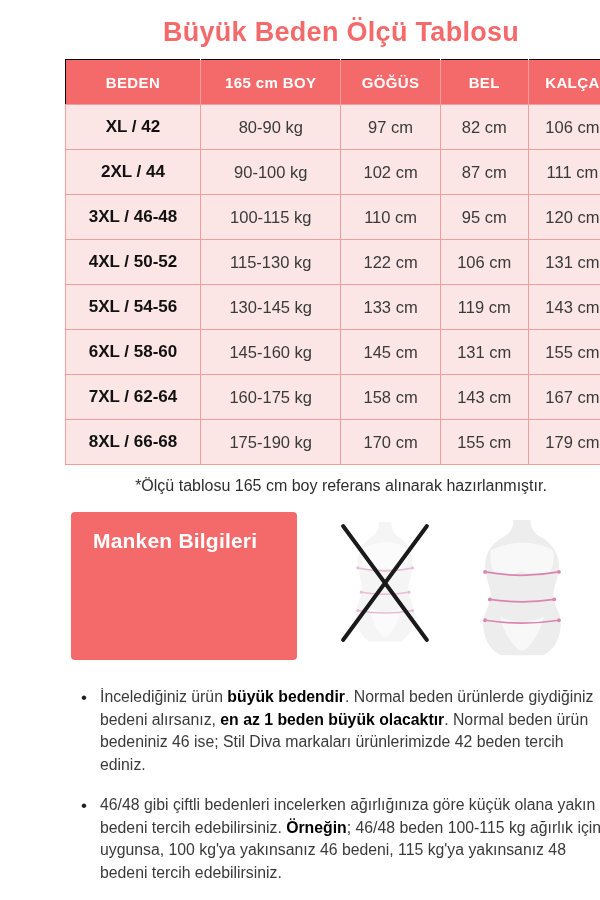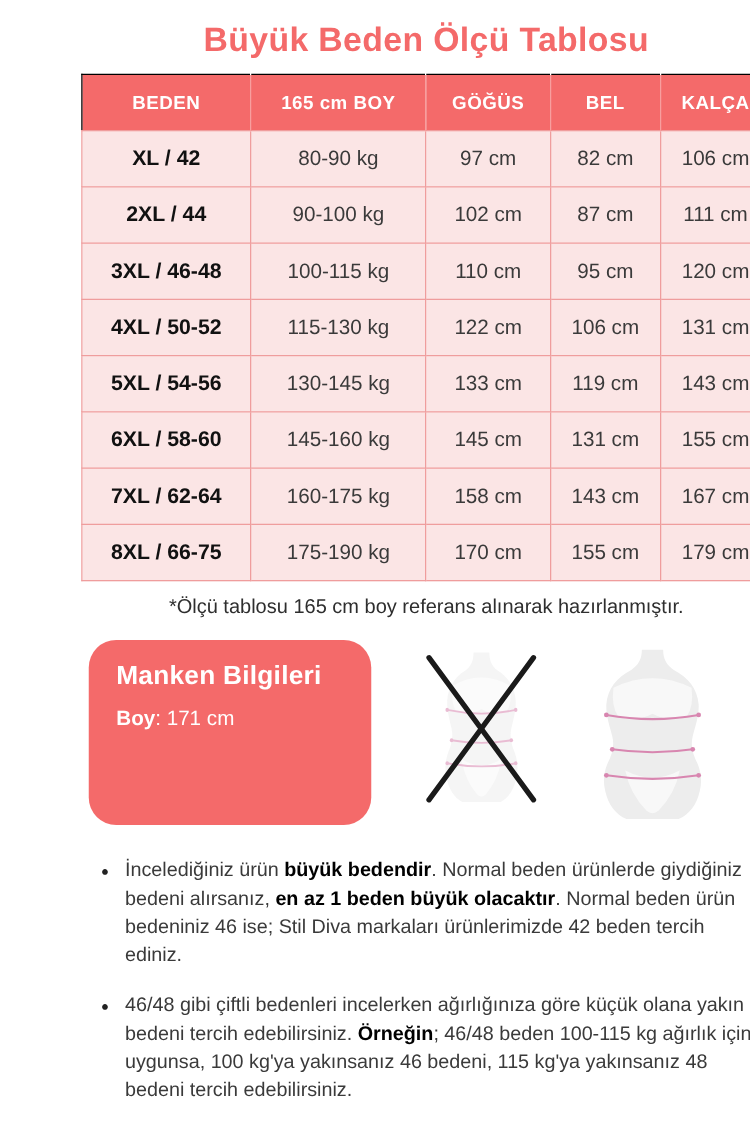--- a/index.html
+++ b/index.html
@@ -34,21 +34,21 @@
     font-size:16.5px; color:#3a3a3a; border:1px solid #ef9d9d;
   }
   .size-table td.col-size { font-weight:700; color:#111; font-size:17px; }
   
   .footnote {
     margin-top:12px; text-align:center; font-size:16px; color:#2e2e2e;
   }
   
   .info-row { display:flex; align-items:flex-start; margin:17px 24px 0 30px; }
   .model-box {
-    width:226px; min-height:148px; background:#f46a6a; border-radius:22px;
+    width:226px; min-height:148px; background:#f46a6a; border-radius:4px;
     padding:17px 20px 15px 22px; color:#ffffff; flex:0 0 auto;
   }
   .model-box h2 { font-size:21px; font-weight:700; margin-bottom:10px; letter-spacing:.2px; }
   .model-box p { font-size:16.5px; line-height:1.55; }
   .model-box p b { font-weight:700; }
   .figures {
     flex:1; display:flex; justify-content:center; align-items:flex-start;
     gap:38px; padding-top:4px;
   }
   .fig-slim svg { width:92px; height:134px; display:block; }
@@ -134,36 +134,35 @@
             <td>155 cm</td>
           </tr>
           <tr>
             <td class="col-size">7XL / 62-64</td>
             <td>160-175 kg</td>
             <td>158 cm</td>
             <td>143 cm</td>
             <td>167 cm</td>
           </tr>
           <tr>
-            <td class="col-size">8XL / 66-75</td>
+            <td class="col-size">8XL / 66-68</td>
             <td>175-190 kg</td>
             <td>170 cm</td>
             <td>155 cm</td>
             <td>179 cm</td>
           </tr>
         </tbody>
     </table>
   </div>
 
   <p class="footnote">*Ölçü tablosu 165 cm boy referans alınarak hazırlanmıştır.</p>
 
   <div class="info-row">
     <div class="model-box">
       <h2>Manken Bilgileri</h2>
-      <p><b>Boy</b><span>: 171 cm</span></p>
     </div>
 
     <div class="figures">
 
       <div class="fig-slim">
         <svg viewBox="0 0 110 150" xmlns="http://www.w3.org/2000/svg">
           <g opacity="0.55">
             <g transform="translate(9,0) scale(0.84,1)">
               <path d="M46 2 L64 2 C64 10 67 15 73 19 C85 25 93 35 94 48 C94.5 58 91 67 89 75 C87 83 89 90 93 98 C96 105 97 113 95 121 C92.5 133 86 141 77 145 L33 145 C24 141 17.5 133 15 121 C13 113 14 105 17 98 C21 90 23 83 21 75 C19 67 15.5 58 16 48 C17 35 25 25 37 19 C43 15 46 10 46 2 Z" fill="#ededed"></path>
               <path d="M22 34 Q55 18 88 34 Q90 50 84 58 Q70 64 55 56 Q40 64 26 58 Q20 50 22 34 Z" fill="#f8f8f8"></path>

